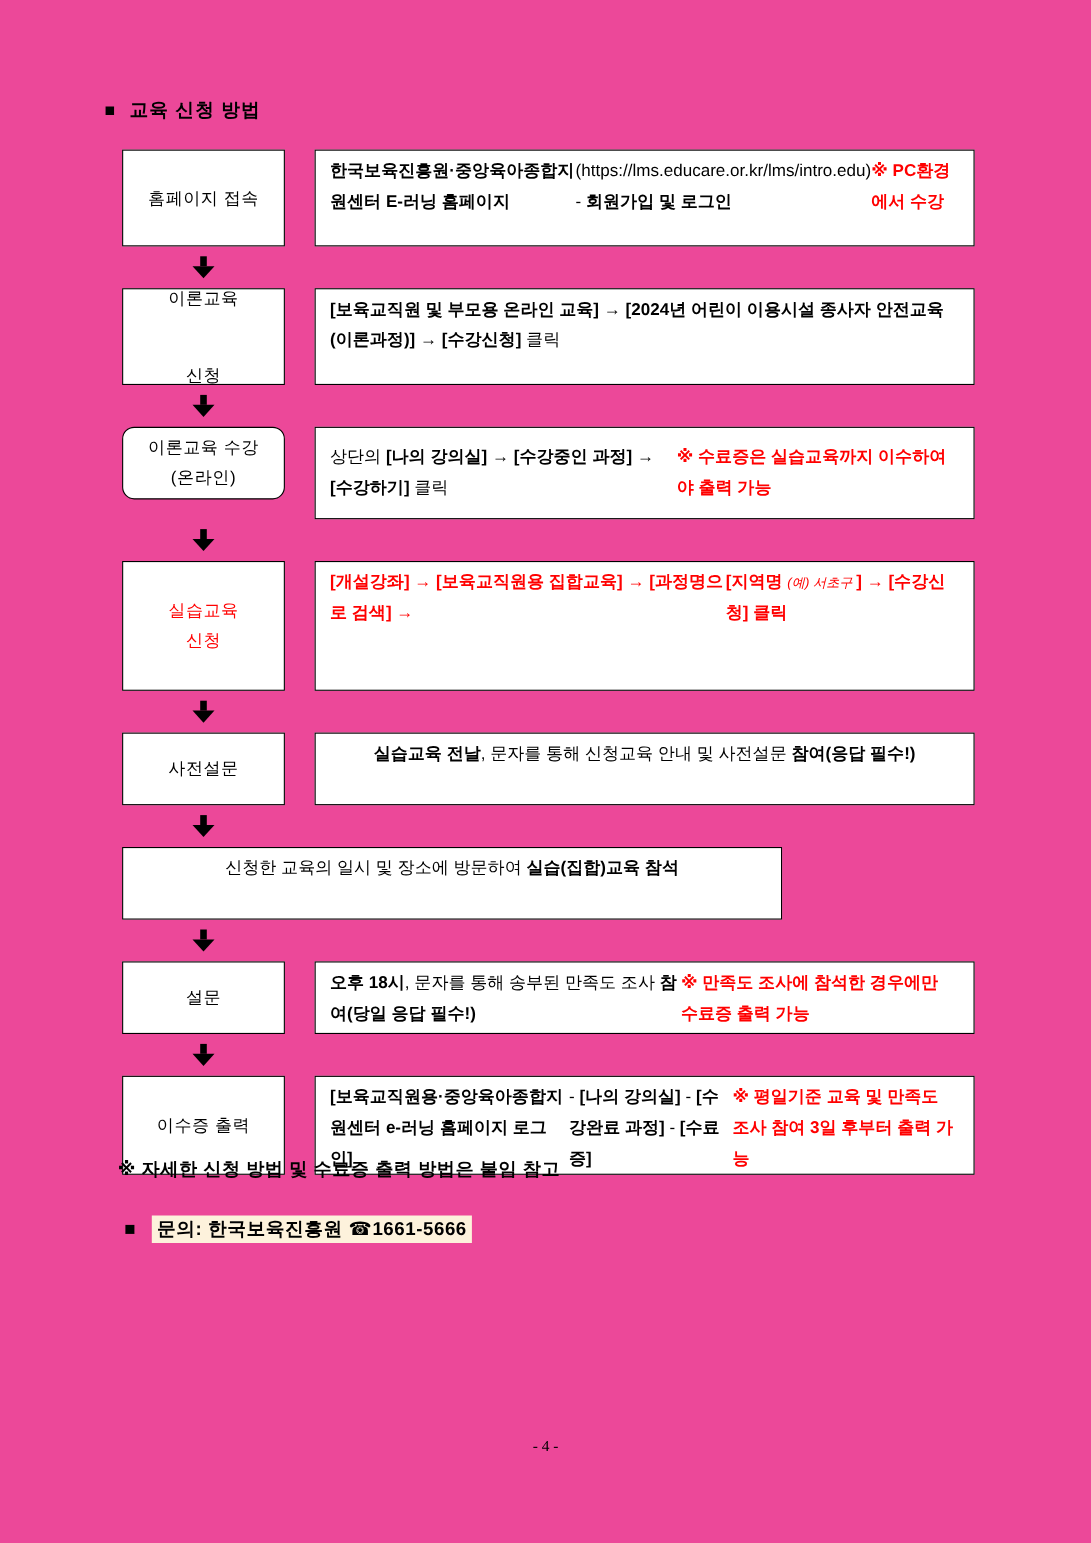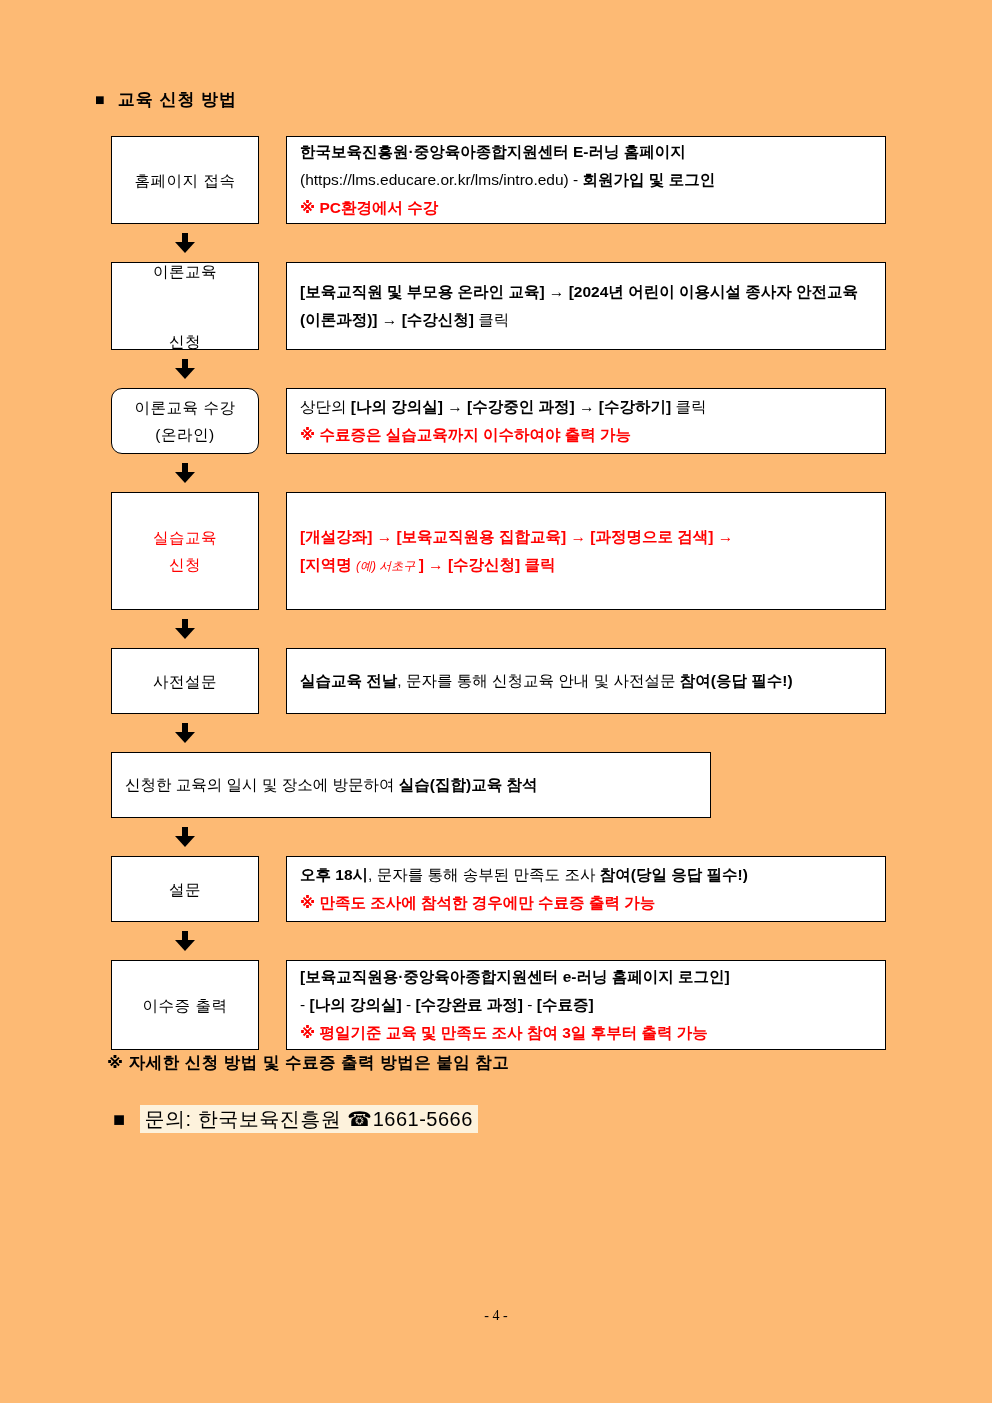--- a/index.html
+++ b/index.html
@@ -1,37 +1,37 @@
 <!DOCTYPE html>
 <html style="--red: #ff0000; --hl: #fdf2dc;"><head>
 <meta charset="utf-8">
 <style>
   html,body { margin:0; padding:0; background:#ffffff; }
   .page {
-    position:relative; width:992px; height:1403px; background:#fdba74;
+    position:relative; width:992px; height:1403px; background:#ec4899;
     font-family:"Liberation Sans","DejaVu Sans",sans-serif; color:#000;
     overflow:hidden;
   }
   .doc-title {
     position:absolute; left:95px; top:88px;
     font-size:17px; font-weight:bold; letter-spacing:1px;
   }
   .doc-title .sq { margin-right:12px; font-size:16px; }
 
   .flow { position:absolute; left:111px; top:136px; width:776px; }
   .flow-row { display:flex; gap:27px; align-items:stretch; }
   .step-box {
     width:148px; box-sizing:border-box; border:1.6px solid #000; background:#fff;
     display:flex; flex-direction:column; justify-content:center; align-items:center;
     text-align:center; font-size:15.5px; line-height:27px; letter-spacing:0.5px;
     flex:none;
   }
   .detail-box {
     width:600px; box-sizing:border-box; border:1.6px solid #000; background:#fff;
-    display:flex; flex-direction:column; justify-content:center;
+    display:flex; flex-direction:row; justify-content:center;
     padding:5px 13px; font-size:15.5px; line-height:28px; flex:none;
   }
   .label-red { color:var(--red,#f00); }
   .seg.b { font-weight:bold; }
   .seg.red { color:var(--red,#f00); }
   .seg.i { font-style:italic; }
   .seg.small { font-size:12px; }
 
   .arrow-wrap { width:148px; height:38px; display:flex; align-items:center; justify-content:center; }
   .arrow-down { display:flex; flex-direction:column; align-items:center; }
@@ -41,21 +41,21 @@
     border-left:10px solid transparent; border-right:10px solid transparent;
     border-top:11px solid #000;
   }
 
   .note {
     position:absolute; left:107px; top:1052px;
     font-size:16.5px; font-weight:bold; letter-spacing:0.5px;
   }
   .contact {
     position:absolute; left:113px; top:1106px;
-    font-size:20px; font-weight:normal; letter-spacing:0.5px;
+    font-size:17px; font-weight:bold; letter-spacing:0.5px;
   }
   .contact .sq { margin-right:14px; background:none; }
   .contact .hl { background:var(--hl,#fdf2dc); padding:3px 5px; }
   .pagenum {
     position:absolute; top:1308px; left:0; width:100%;
     text-align:center; font-size:14px; font-family:"Liberation Serif","DejaVu Serif",serif;
   }
 </style>
 </head>
 <body>
@@ -95,21 +95,21 @@
         <div class="arrow-down">
           <div class="stem"></div>
           <div class="head"></div>
         </div>
       </div>
       <div class="flow-row">
         <div class="step-box" style="height: 66px; border-radius: 11px;">
           <div class="step-label">이론교육 수강</div>
           <div class="step-label">(온라인)</div>
         </div>
-        <div class="detail-box" style="height: 66px;">
+        <div class="detail-box" style="height: 84px; align-items: center;">
           <div class="detail-line"><span class="seg">상단의 </span><span class="seg b">[나의 강의실]</span><span class="seg"> →  </span><span class="seg b">[수강중인 과정]</span><span class="seg"> → </span><span class="seg b">[수강하기]</span><span class="seg"> 클릭</span></div>
           <div class="detail-line"><span class="seg b red">※ 수료증은 실습교육까지 이수하여야 출력 가능</span></div>
         </div>
       </div>
       <div class="arrow-wrap">
         <div class="arrow-down">
           <div class="stem"></div>
           <div class="head"></div>
         </div>
       </div>

